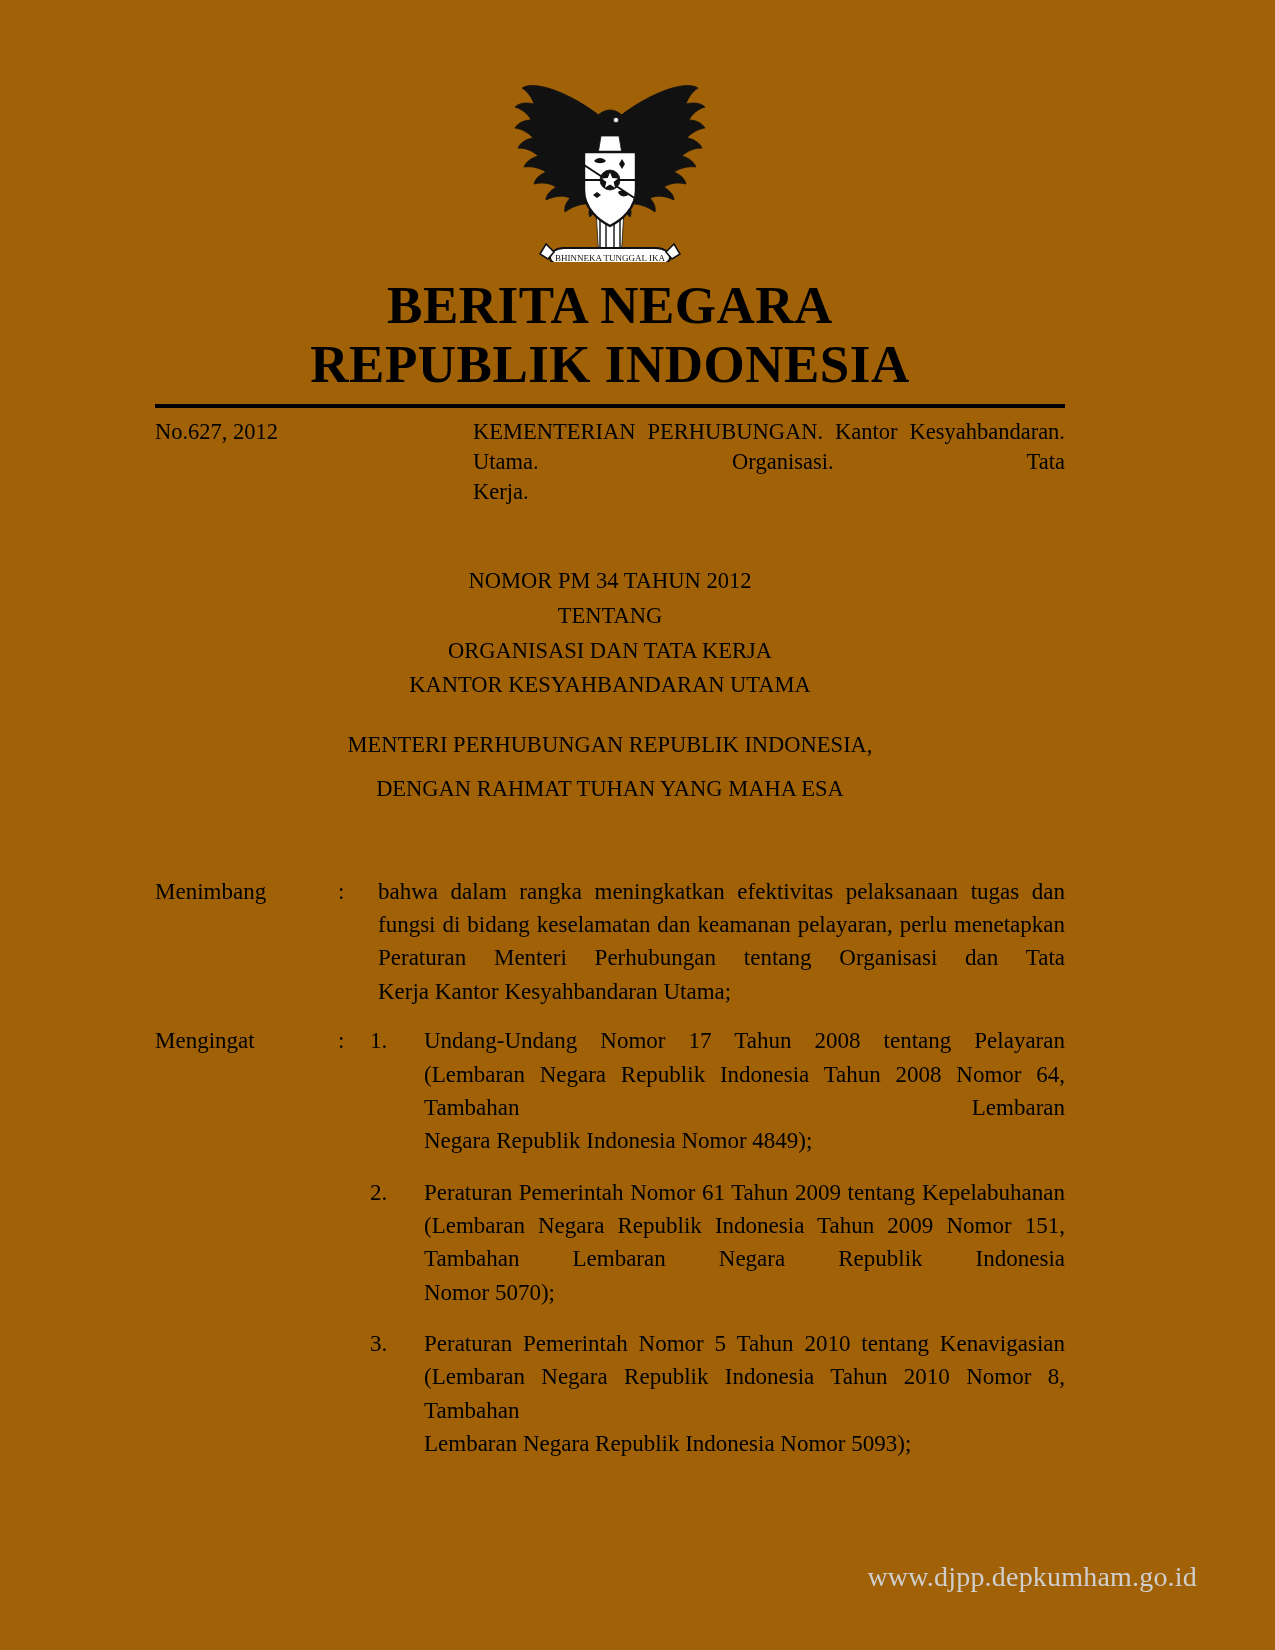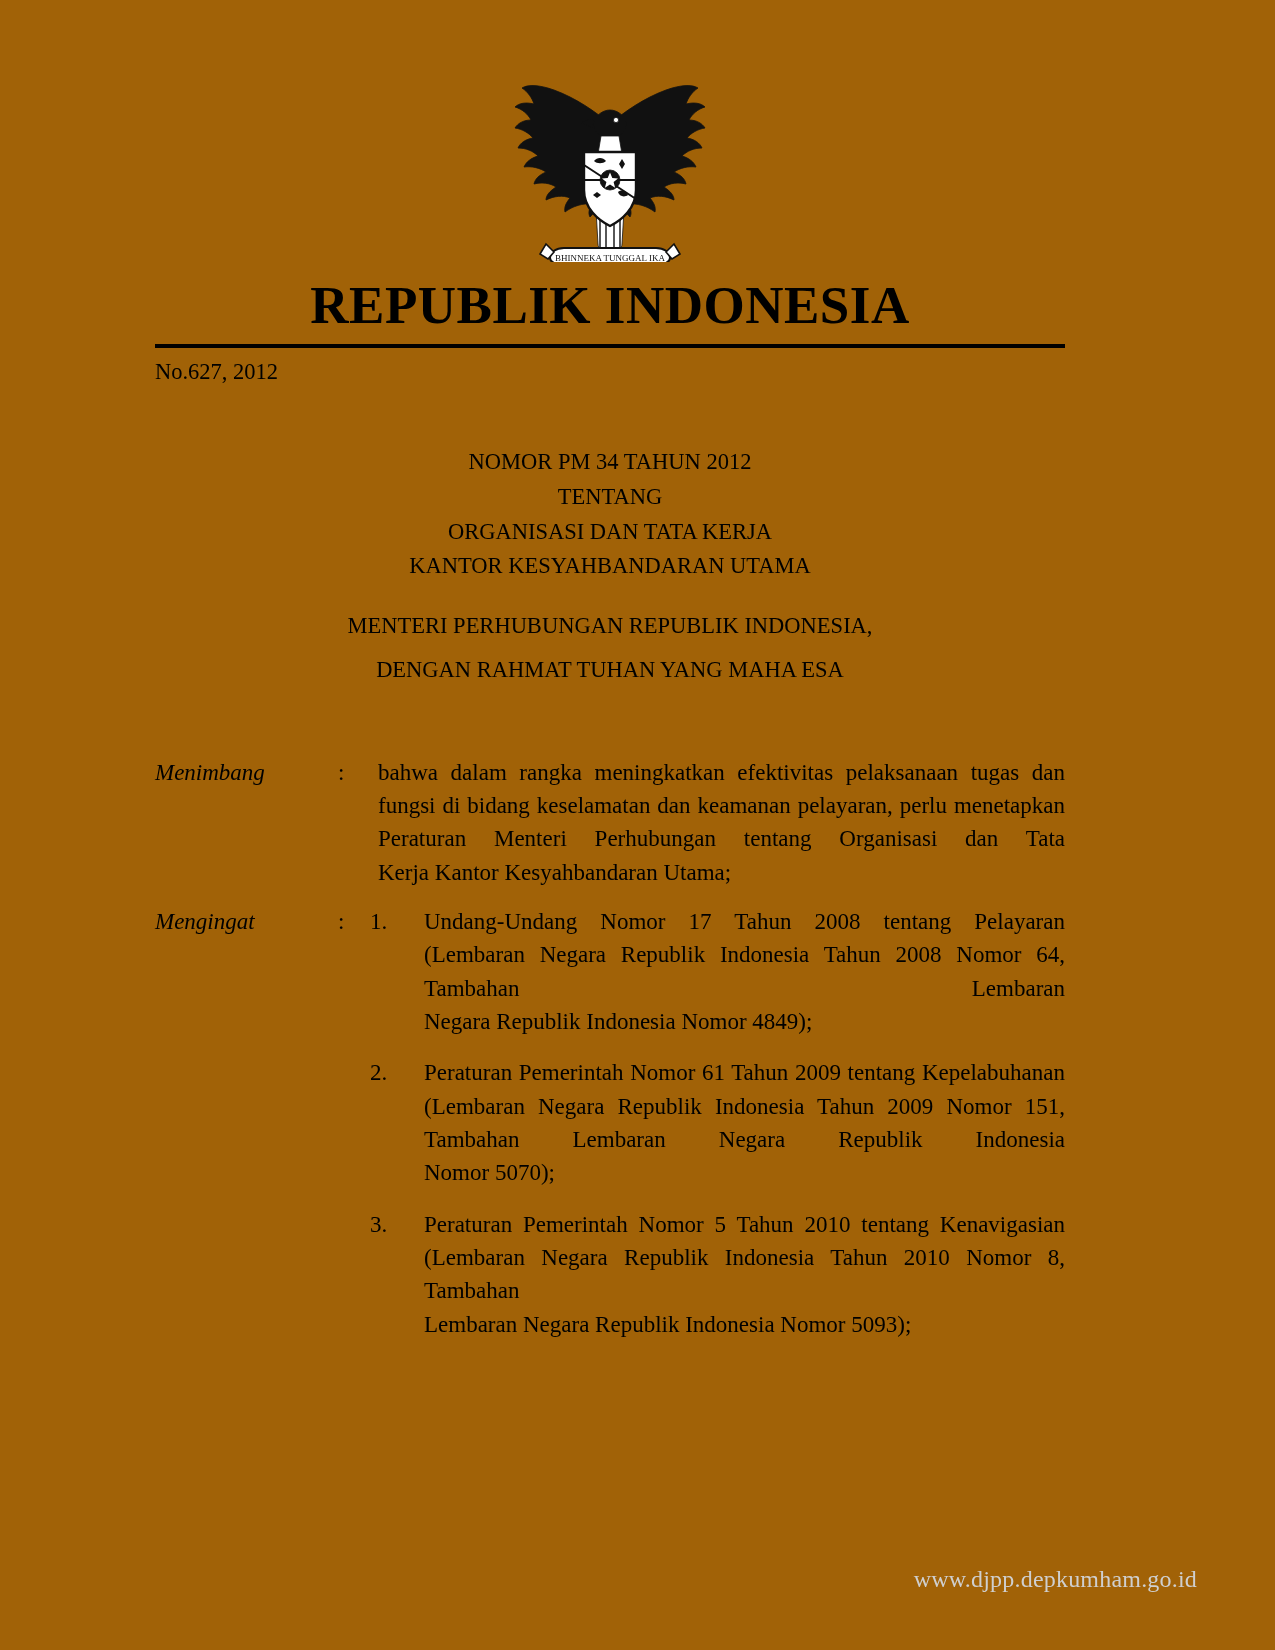--- a/index.html
+++ b/index.html
@@ -104,21 +104,20 @@
     line-height: 1.45;
   }
   .clause {
     display: flex;
     align-items: flex-start;
     margin-bottom: 16px;
   }
   .clause-label {
     flex: 0 0 183px;
     width: 183px;
-    font-style: italic;
   }
   .clause-colon {
     flex: 0 0 32px;
     width: 32px;
   }
   .clause-body {
     flex: 1 1 auto;
   }
   .justified {
     text-align: justify;
@@ -152,21 +151,21 @@
   .numitem-text .last {
     display: block;
     text-align-last: left;
   }
 
   
   .watermark {
     position: absolute;
     right: 78px;
     bottom: 57px;
-    font-size: 24px;
+    font-size: 28px;
     color: #cfcfcf;
     letter-spacing: 0.2px;
     white-space: nowrap;
     font-family: Liberation Serif, serif;
   }
 </style>
 </head>
 <body>
 
 <div class="page">
@@ -206,27 +205,32 @@
 
           <path d="M40 196 C40 190 46 186 54 186 L146 186 C154 186 160 190 160 196 C160 200 154 203 146 203 L54 203 C46 203 40 200 40 196 Z" fill="#fff" stroke="#111" stroke-width="2"></path>
           <path d="M44 190 L36 182 L30 192 L38 197 Z" fill="#fff" stroke="#111" stroke-width="1.6"></path>
           <path d="M156 190 L164 182 L170 192 L162 197 Z" fill="#fff" stroke="#111" stroke-width="1.6"></path>
         </g>
         <text x="100" y="199" font-family="Liberation Serif, serif" font-size="9" text-anchor="middle" fill="#111" stroke="none">BHINNEKA TUNGGAL IKA</text>
       </svg>
     </div>
 
     <div class="masthead">
+      <div>BERITA NEGARA</div>
       <div class="line2">REPUBLIK INDONESIA</div>
     </div>
 
     <hr class="rule">
 
     <div class="gazette-row">
       <div class="gazette-no">No.627, 2012</div>
+      <div class="gazette-subject">
+        <span>KEMENTERIAN PERHUBUNGAN. Kantor Kesyahbandaran. Utama. Organisasi. Tata</span>
+        <span class="tail">Kerja.</span>
+      </div>
     </div>
 
     <div class="title-block">
       <div>NOMOR PM 34 TAHUN 2012</div>
       <div>TENTANG</div>
       <div>ORGANISASI DAN TATA KERJA</div>
       <div>KANTOR KESYAHBANDARAN UTAMA</div>
     </div>
 
     <div class="invocation">

